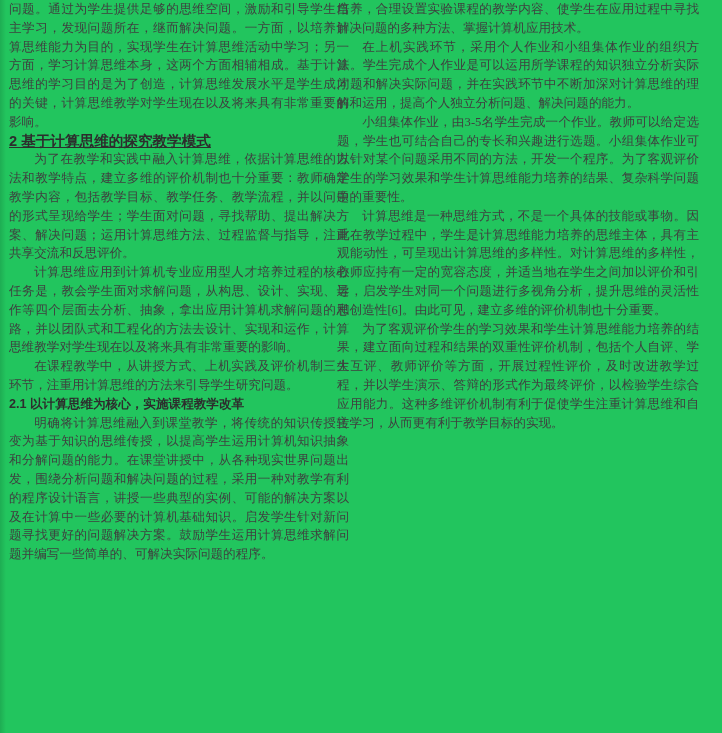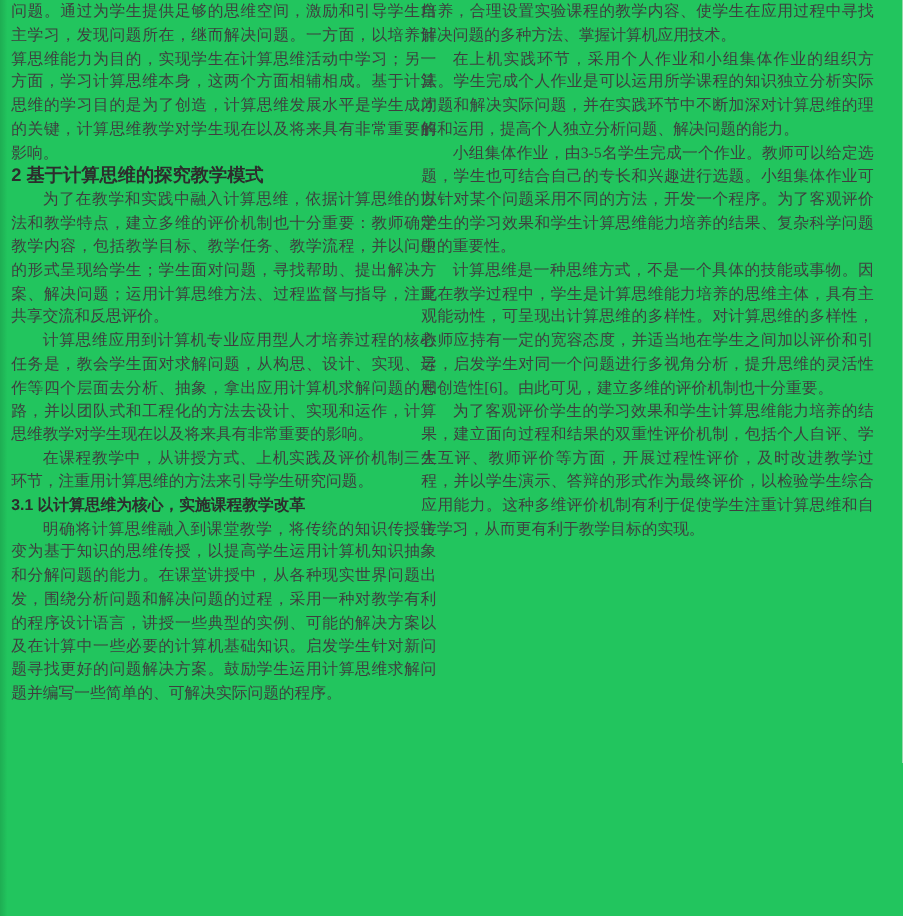--- a/index.html
+++ b/index.html
@@ -47,20 +47,21 @@
   }
   .sec-heading {
     margin: 0;
     font-family: "Liberation Sans", "DejaVu Sans", sans-serif;
     font-weight: bold;
     font-size: 14.6px;
     line-height: 18.8px;
     color: #2d2d2d;
     text-align: left;
     text-indent: 0;
+    text-decoration: underline;
   }
   .sub-heading {
     margin: 0;
     font-family: "Liberation Sans", "DejaVu Sans", sans-serif;
     font-weight: bold;
     font-size: 12.6px;
     line-height: 18.8px;
     color: #2d2d2d;
     text-align: left;
     text-indent: 0;
@@ -70,21 +71,21 @@
 <body>
 
 <div class="page">
 
   <div class="col col-left">
     <p class="para-cont">问题。通过为学生提供足够的思维空间，激励和引导学生自主学习，发现问题所在，继而解决问题。一方面，以培养计算思维能力为目的，实现学生在计算思维活动中学习；另一方面，学习计算思维本身，这两个方面相辅相成。基于计算思维的学习目的是为了创造，计算思维发展水平是学生成才的关键，计算思维教学对学生现在以及将来具有非常重要的影响。</p>
     <h2 class="sec-heading">2 基于计算思维的探究教学模式</h2>
     <p class="para">为了在教学和实践中融入计算思维，依据计算思维的方法和教学特点，建立多维的评价机制也十分重要：教师确定教学内容，包括教学目标、教学任务、教学流程，并以问题的形式呈现给学生；学生面对问题，寻找帮助、提出解决方案、解决问题；运用计算思维方法、过程监督与指导，注重共享交流和反思评价。</p>
     <p class="para">计算思维应用到计算机专业应用型人才培养过程的核心任务是，教会学生面对求解问题，从构思、设计、实现、运作等四个层面去分析、抽象，拿出应用计算机求解问题的思路，并以团队式和工程化的方法去设计、实现和运作，计算思维教学对学生现在以及将来具有非常重要的影响。</p>
     <p class="para">在课程教学中，从讲授方式、上机实践及评价机制三大环节，注重用计算思维的方法来引导学生研究问题。</p>
-    <h3 class="sub-heading">3.1 以计算思维为核心，实施课程教学改革</h3>
+    <h3 class="sub-heading">2.1 以计算思维为核心，实施课程教学改革</h3>
     <p class="para">明确将计算思维融入到课堂教学，将传统的知识传授转变为基于知识的思维传授，以提高学生运用计算机知识抽象和分解问题的能力。在课堂讲授中，从各种现实世界问题出发，围绕分析问题和解决问题的过程，采用一种对教学有利的程序设计语言，讲授一些典型的实例、可能的解决方案以及在计算中一些必要的计算机基础知识。启发学生针对新问题寻找更好的问题解决方案。鼓励学生运用计算思维求解问题并编写一些简单的、可解决实际问题的程序。</p>
 
   </div>
 
   <div class="col col-right">
     <p class="para-cont">培养，合理设置实验课程的教学内容、使学生在应用过程中寻找解决问题的多种方法、掌握计算机应用技术。</p>
     <p class="para">在上机实践环节，采用个人作业和小组集体作业的组织方法。学生完成个人作业是可以运用所学课程的知识独立分析实际问题和解决实际问题，并在实践环节中不断加深对计算思维的理解和运用，提高个人独立分析问题、解决问题的能力。</p>
     <p class="para">小组集体作业，由3-5名学生完成一个作业。教师可以给定选题，学生也可结合自己的专长和兴趣进行选题。小组集体作业可以针对某个问题采用不同的方法，开发一个程序。为了客观评价学生的学习效果和学生计算思维能力培养的结果、复杂科学问题中的重要性。</p>
     <p class="para">计算思维是一种思维方式，不是一个具体的技能或事物。因此在教学过程中，学生是计算思维能力培养的思维主体，具有主观能动性，可呈现出计算思维的多样性。对计算思维的多样性，教师应持有一定的宽容态度，并适当地在学生之间加以评价和引导，启发学生对同一个问题进行多视角分析，提升思维的灵活性和创造性[6]。由此可见，建立多维的评价机制也十分重要。</p>
     <p class="para">为了客观评价学生的学习效果和学生计算思维能力培养的结果，建立面向过程和结果的双重性评价机制，包括个人自评、学生互评、教师评价等方面，开展过程性评价，及时改进教学过程，并以学生演示、答辩的形式作为最终评价，以检验学生综合应用能力。这种多维评价机制有利于促使学生注重计算思维和自主学习，从而更有利于教学目标的实现。</p>

